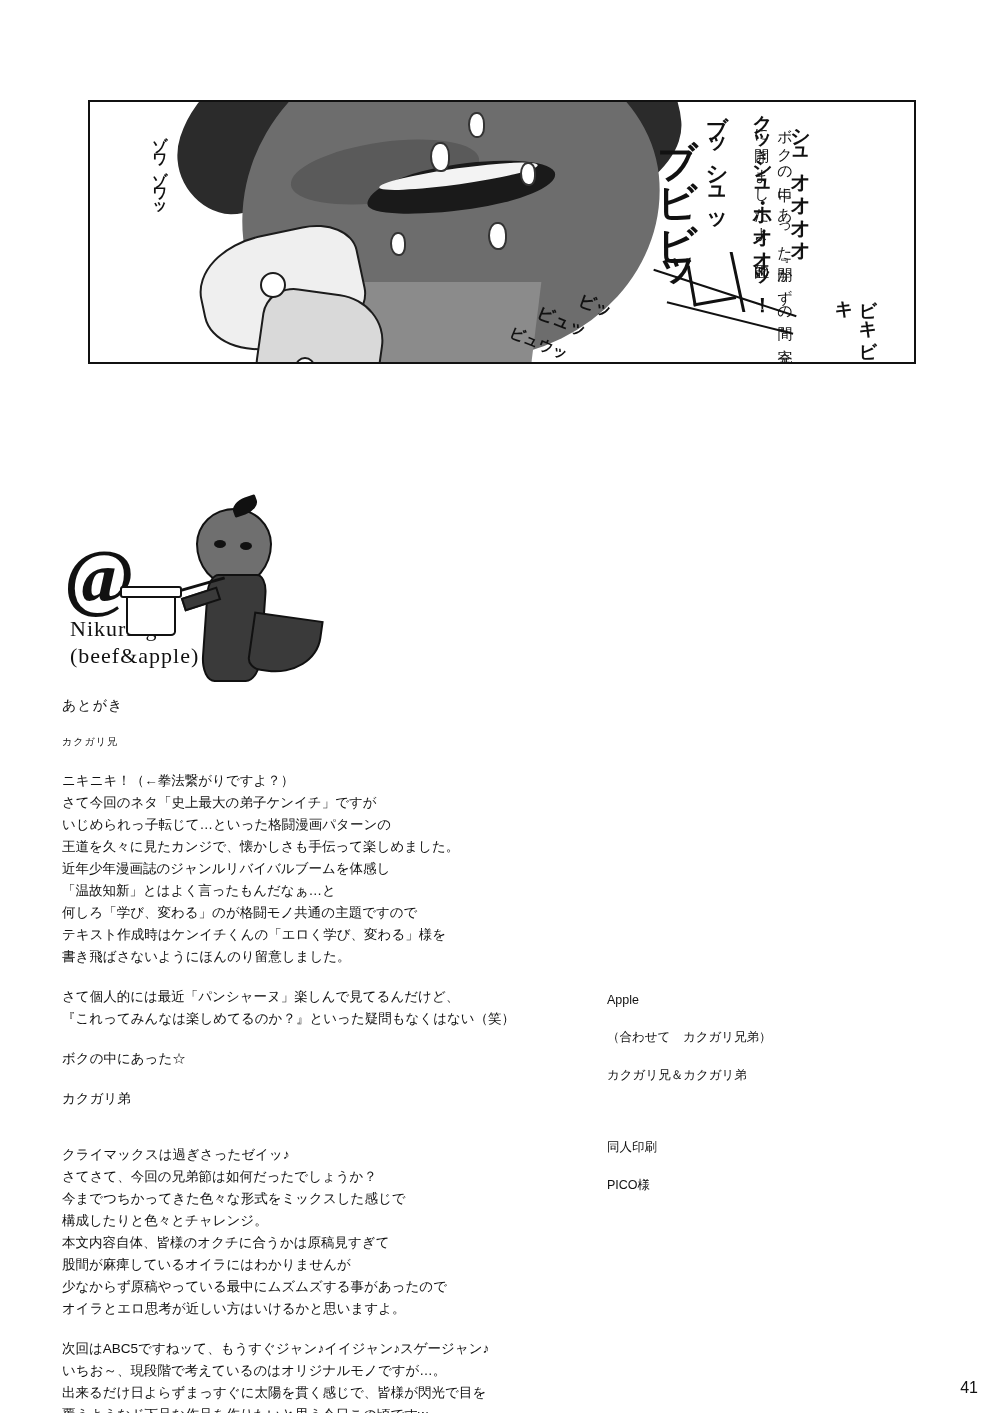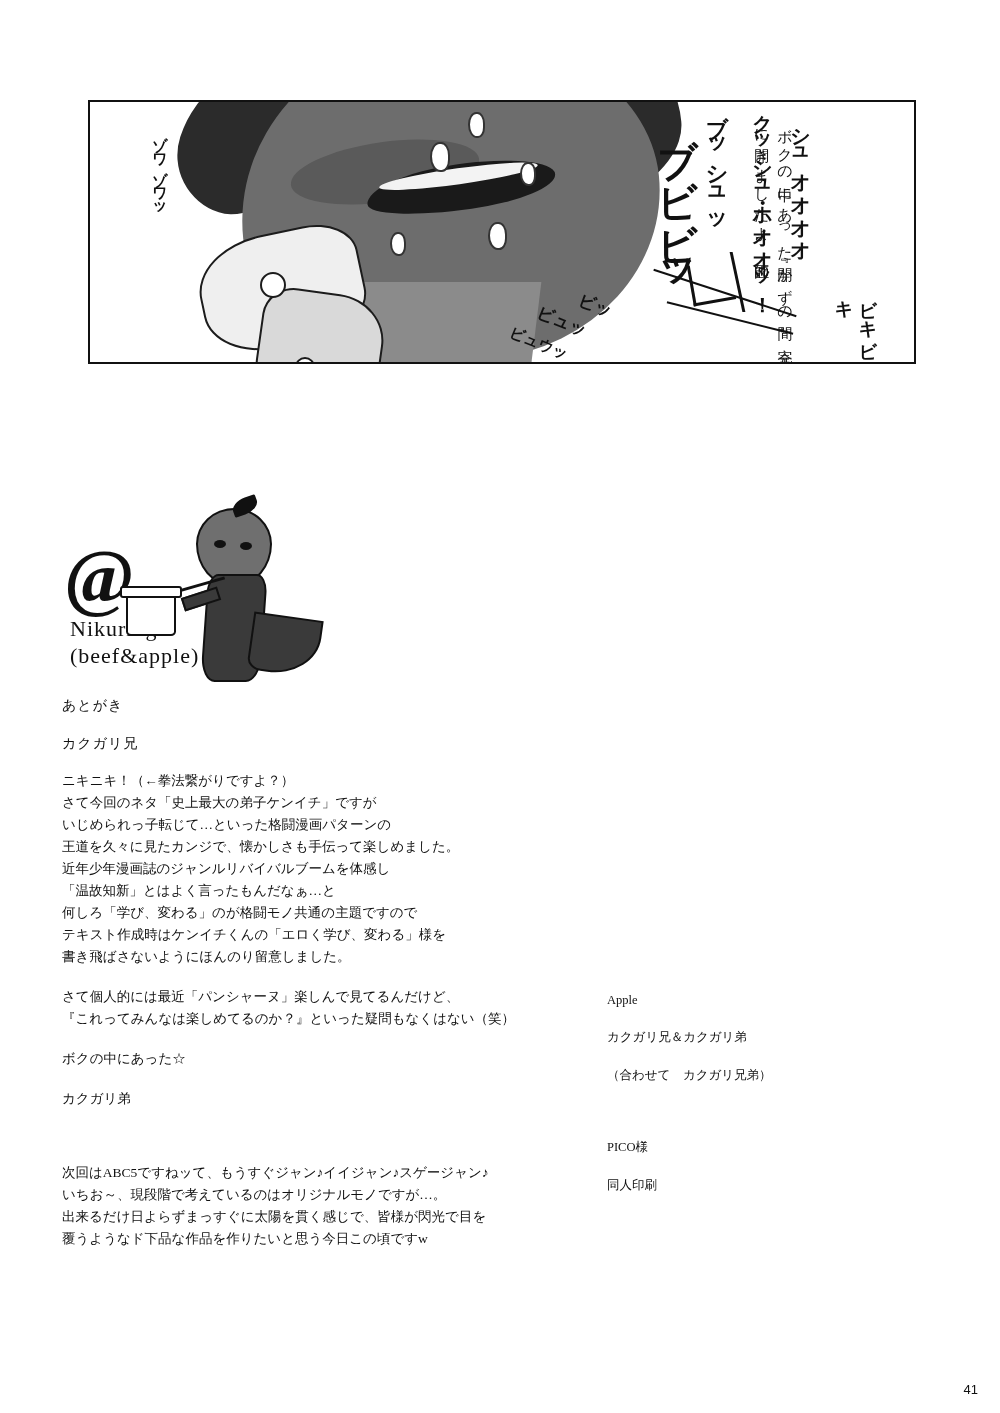--- a/index.html
+++ b/index.html
@@ -105,34 +105,34 @@
   }
   .arm{position:absolute;background:#3a3a3a;border:2px solid #111;}
   .stick{position:absolute;width:70px;height:3px;background:#111;transform:rotate(-16deg);}
   .bucket{
     position:absolute;left:62px;top:92px;width:46px;height:40px;
     border:2px solid #111;background:#fff;border-radius:4px 4px 10% 10%;
   }
   .bucket-lip{position:absolute;left:56px;top:86px;width:58px;height:8px;border:2px solid #111;background:#fff;border-radius:3px;}
 
   
-  .jp{font-family:Liberation Serif, serif;color:#111;}
+  .jp{font-family:Liberation Sans, sans-serif;color:#111;}
   .h-atogaki{position:absolute;left:62px;top:697px;font-size:14px;letter-spacing:1px;}
-  .h-aniki{position:absolute;left:62px;top:735px;font-size:14px;letter-spacing:1px;}
+  .h-aniki{position:absolute;left:62px;top:735px;font-size:10px;letter-spacing:1px;}
 
   .col-left{position:absolute;left:62px;top:770px;width:520px;font-size:13.5px;line-height:1.63;}
   .col-left p{margin:0 0 0 0;white-space:pre-line;}
   .gap{height:18px;}
 
   .col-right{position:absolute;left:607px;top:972px;width:360px;font-size:12.5px;line-height:1.5;}
   .col-right .blk{margin-bottom:16px;white-space:pre-line;}
   .col-right .indent{padding-left:10px;}
 
   .pageno{
-    position:absolute;right:22px;bottom:16px;font-size:13px;color:#111;
+    position:absolute;right:22px;bottom:16px;font-size:16px;color:#111;
     font-family:"Liberation Sans",sans-serif;
   }
 </style>
 </head>
 <body>
 
 <div class="page">
 
   <div class="panel">
     <div class="panel-art">
@@ -212,37 +212,45 @@
 テキスト作成時はケンイチくんの「エロく学び、変わる」様を
 書き飛ばさないようにほんのり留意しました。</p>
     <div class="gap"></div>
     <p>さて個人的には最近「パンシャーヌ」楽しんで見てるんだけど、
 『これってみんなは楽しめてるのか？』といった疑問もなくはない（笑）</p>
     <div class="gap"></div>
     <p>ボクの中にあった☆</p>
     <div class="gap"></div>
     <p>カクガリ弟</p>
     <div class="gap" style="height:34px;"></div>
+    <p>クライマックスは過ぎさったゼイッ♪
+さてさて、今回の兄弟節は如何だったでしょうか？
+今までつちかってきた色々な形式をミックスした感じで
+構成したりと色々とチャレンジ。
+本文内容自体、皆様のオクチに合うかは原稿見すぎて
+股間が麻痺しているオイラにはわかりませんが
+少なからず原稿やっている最中にムズムズする事があったので
+オイラとエロ思考が近しい方はいけるかと思いますよ。</p>
     <div class="gap"></div>
     <p>次回はABC5ですねッて、もうすぐジャン♪イイジャン♪スゲージャン♪
 いちお～、現段階で考えているのはオリジナルモノですが…。
 出来るだけ日よらずまっすぐに太陽を貫く感じで、皆様が閃光で目を
 覆うようなド下品な作品を作りたいと思う今日この頃ですw</p>
   </div>
 
   <div class="jp col-right">
     <div class="blk">
       <div>Apple</div>
+      <div>（合わせて　カクガリ兄弟）</div>
       <div>カクガリ兄＆カクガリ弟</div>
-      <div>（合わせて　カクガリ兄弟）</div>
     </div>
 
 
 
     <div class="blk">
+      <div>同人印刷</div>
       <div>PICO様</div>
-      <div>同人印刷</div>
     </div>
 
   </div>
 
   <div class="pageno">41</div>
 </div>
 
 </body></html>

